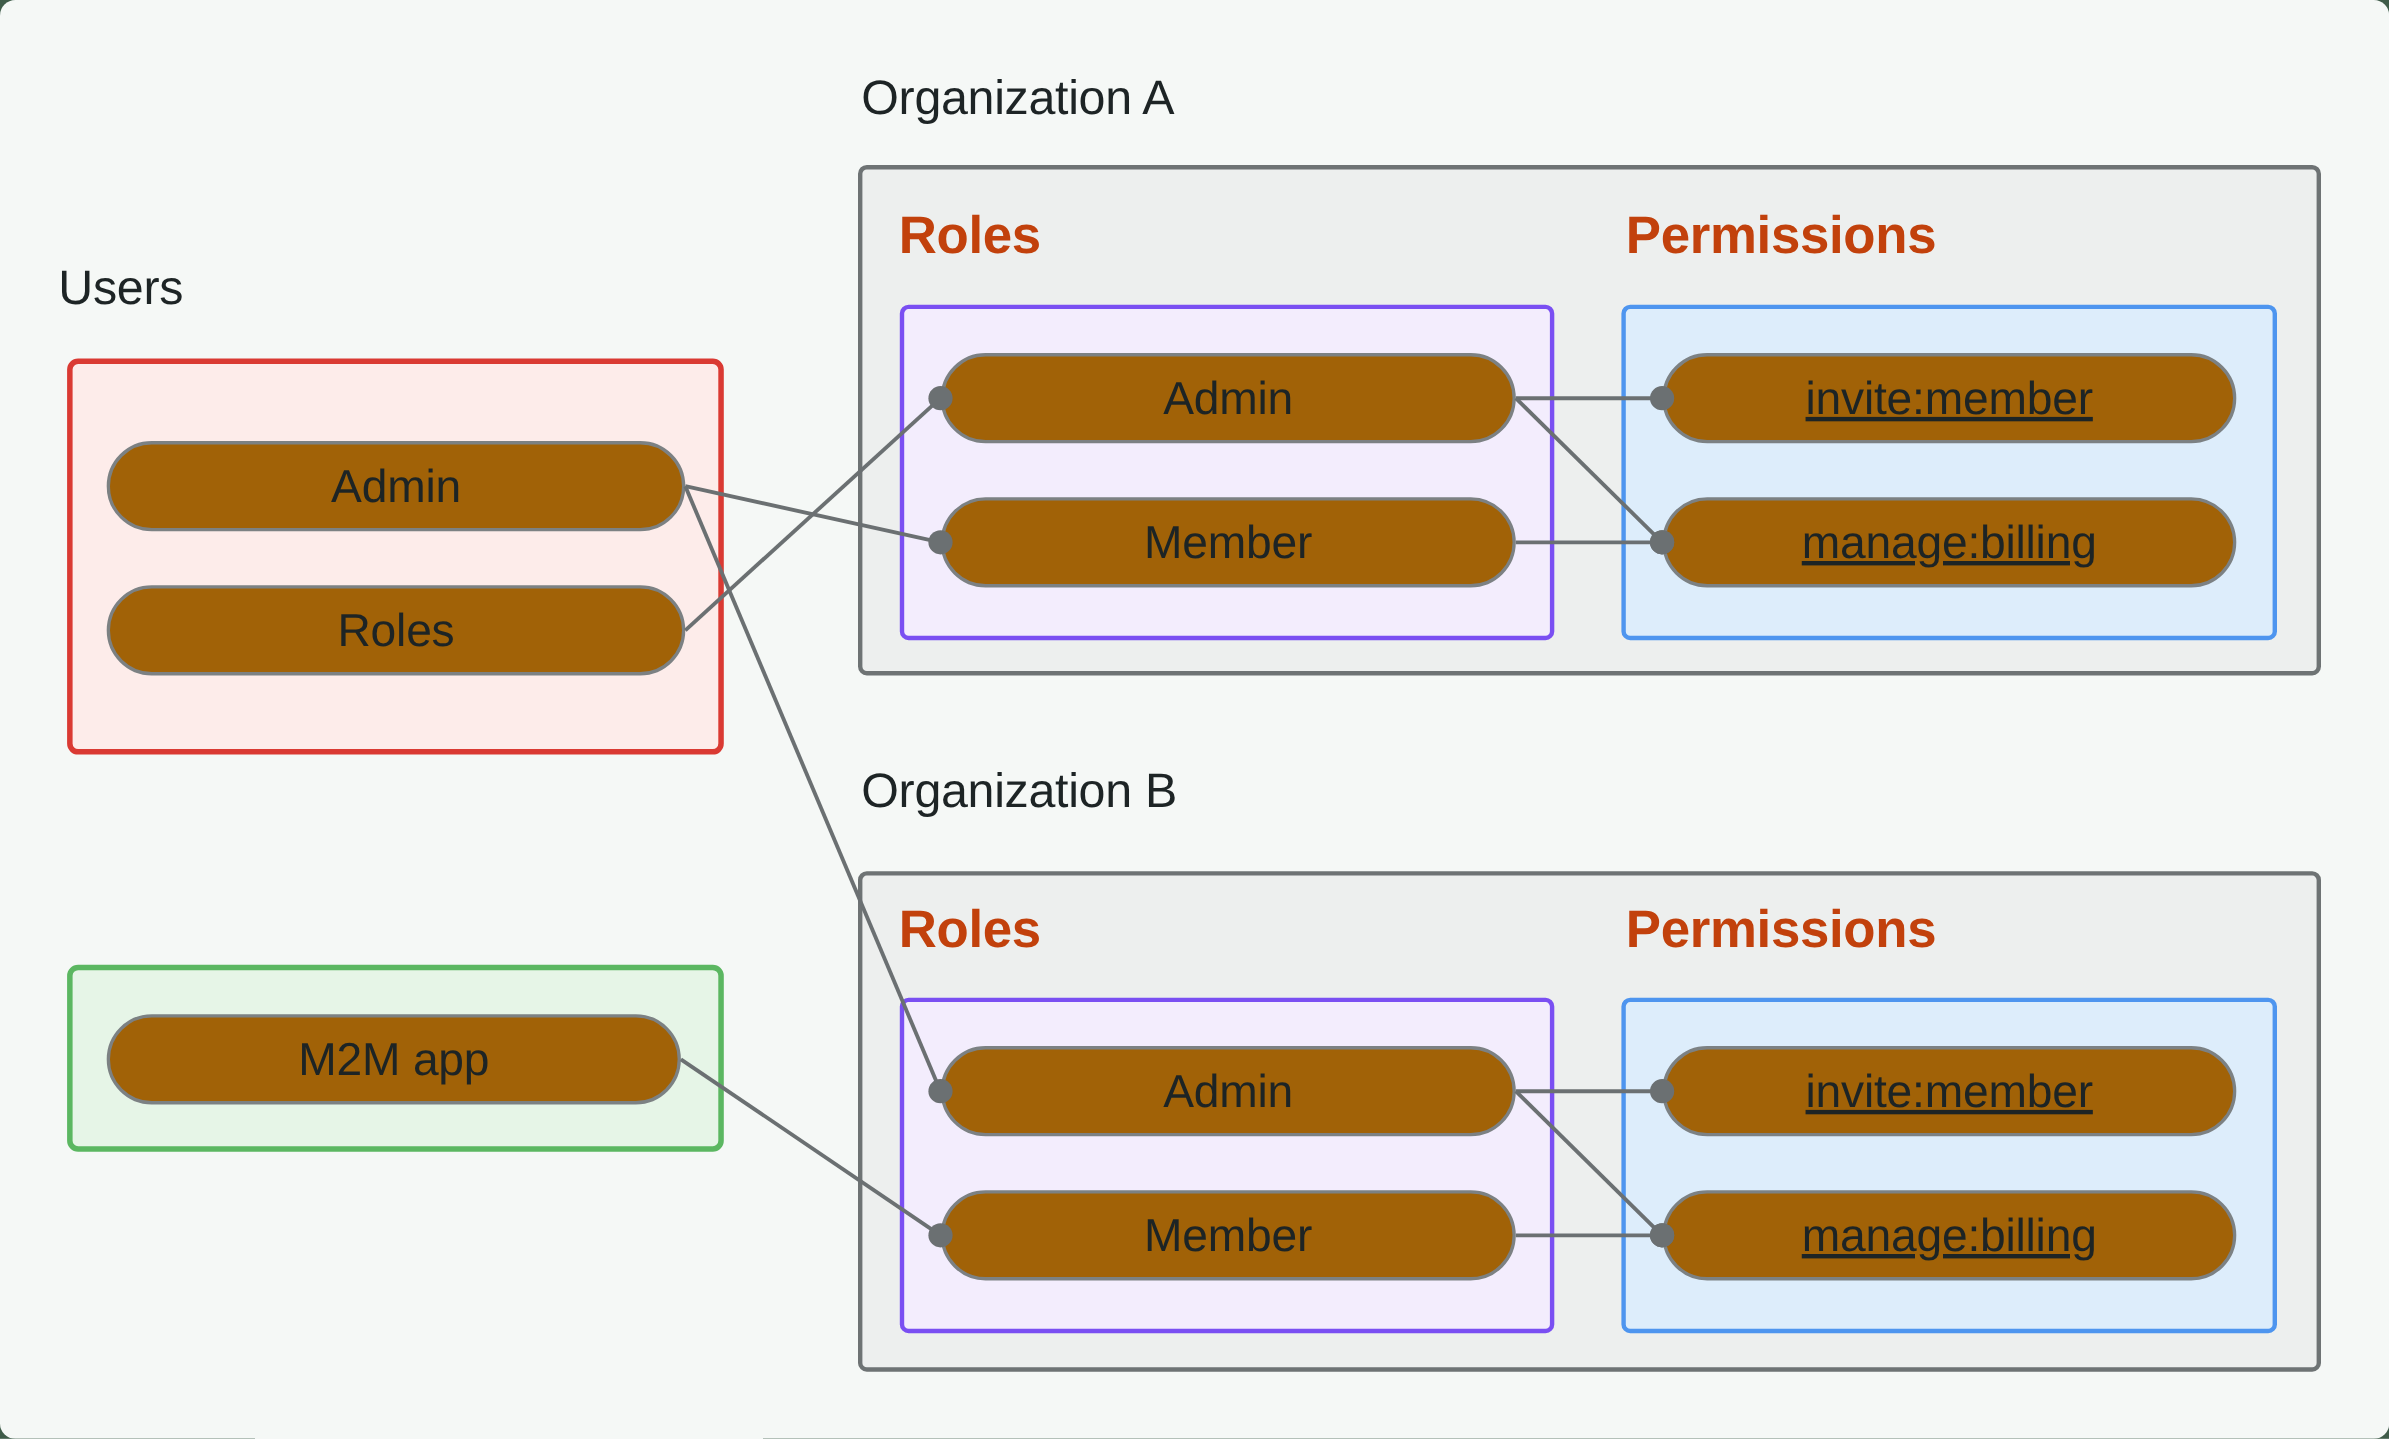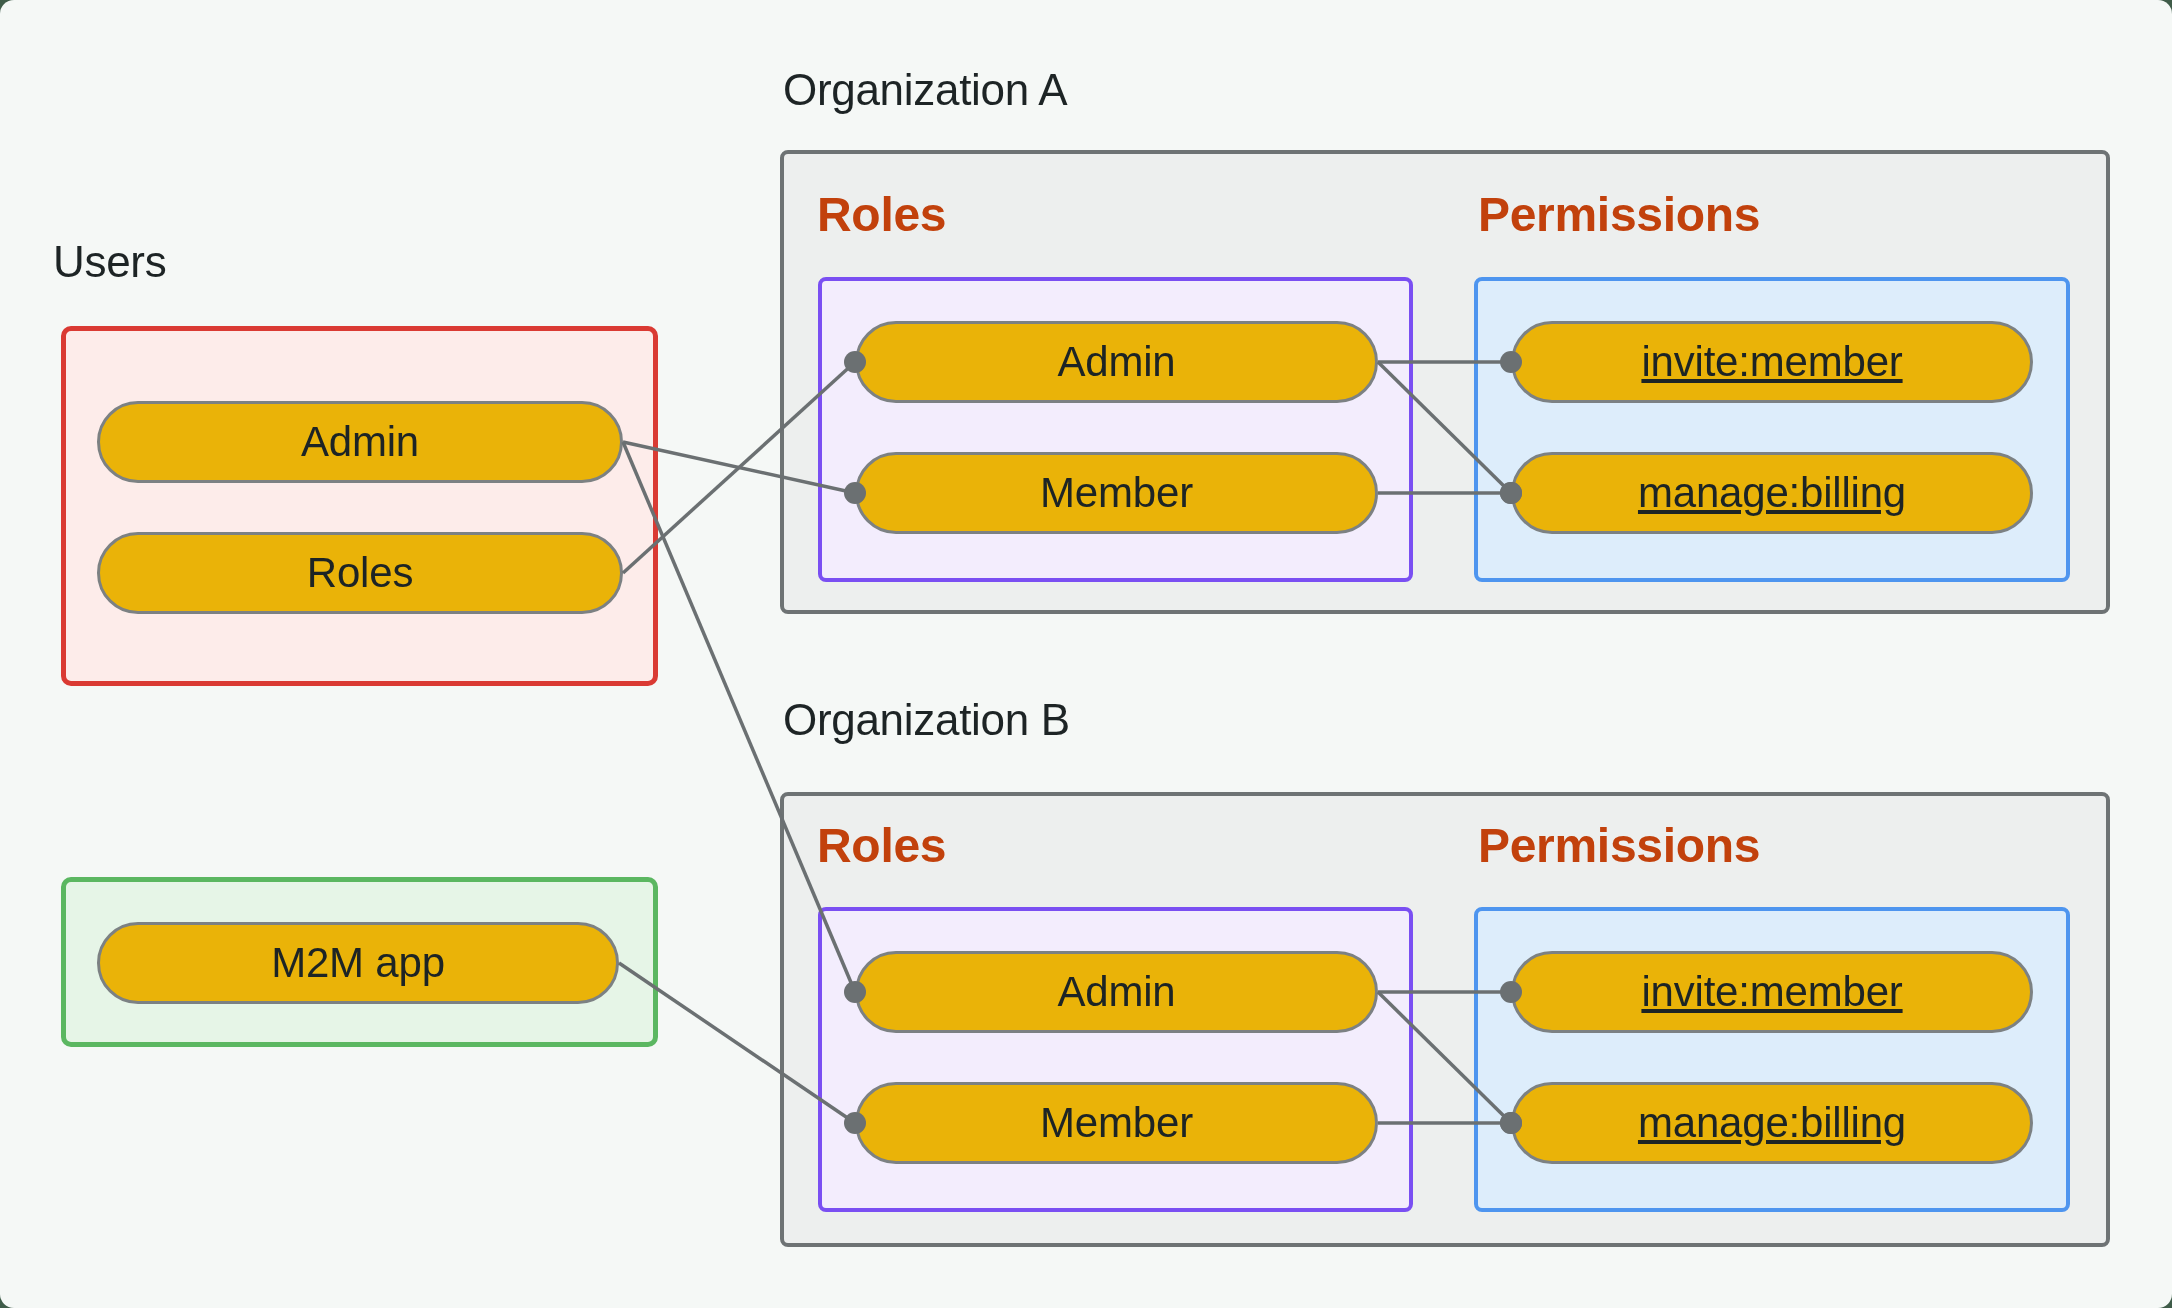--- a/index.html
+++ b/index.html
@@ -56,21 +56,21 @@
   }
   .perms-box {
     position: absolute;
     background: #ddedfb; border: 4px solid #4e95ef; border-radius: 8px;
     width: 596px; height: 305px; left: 1474px;
   }
   .roles-a, .perms-a { top: 277px; }
   .roles-b, .perms-b { top: 907px; }
   .pill {
     position: absolute;
-    background: #eab308;
+    background: #a16207;
     border: 3px solid #7c8183;
     border-radius: 41px;
     height: 82px;
     display: flex;
     align-items: center;
     justify-content: center;
     font-size: 42px;
     letter-spacing: -0.2px;
     color: #1d2425;
     white-space: nowrap;

